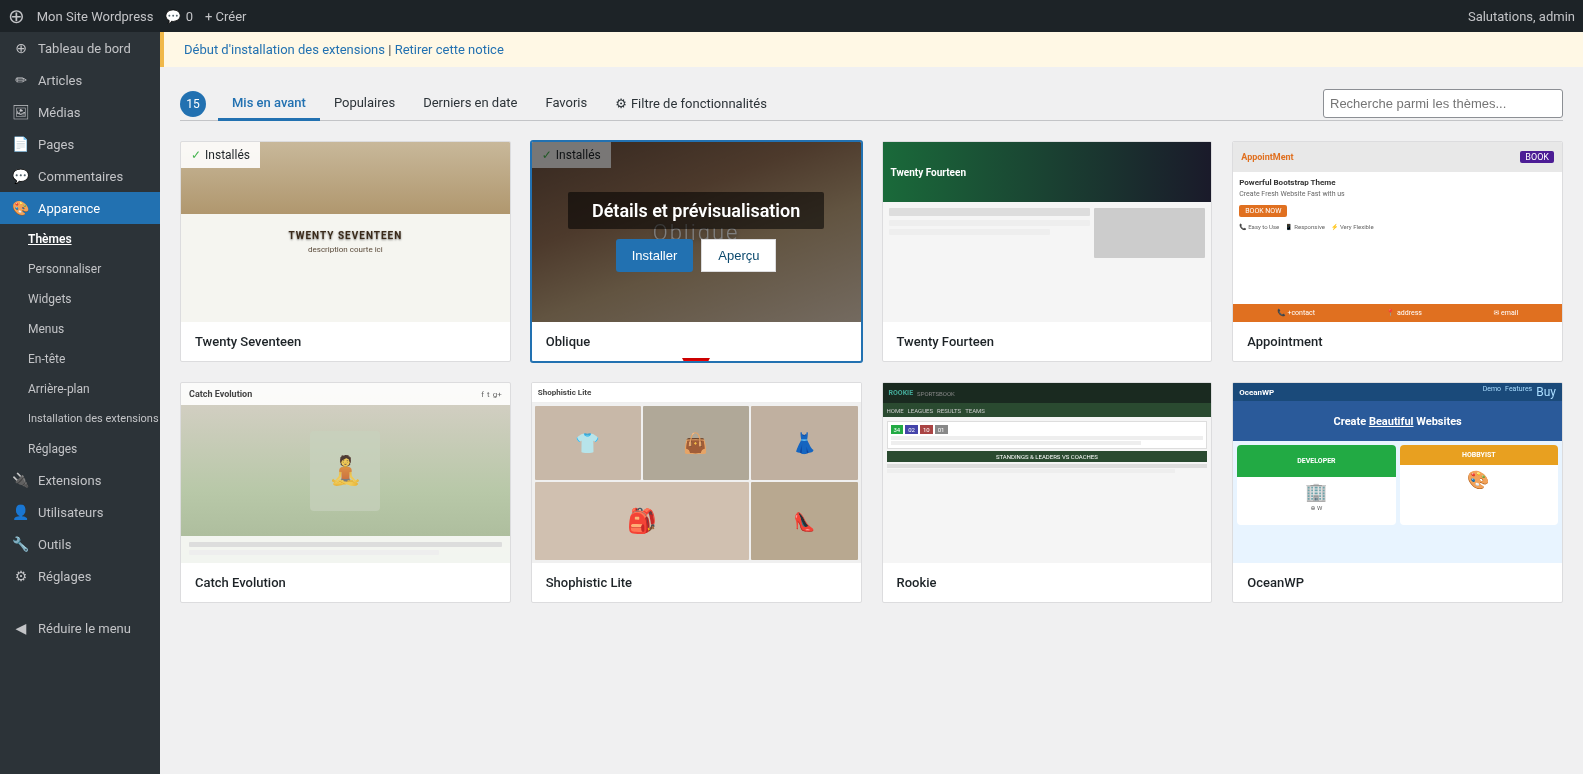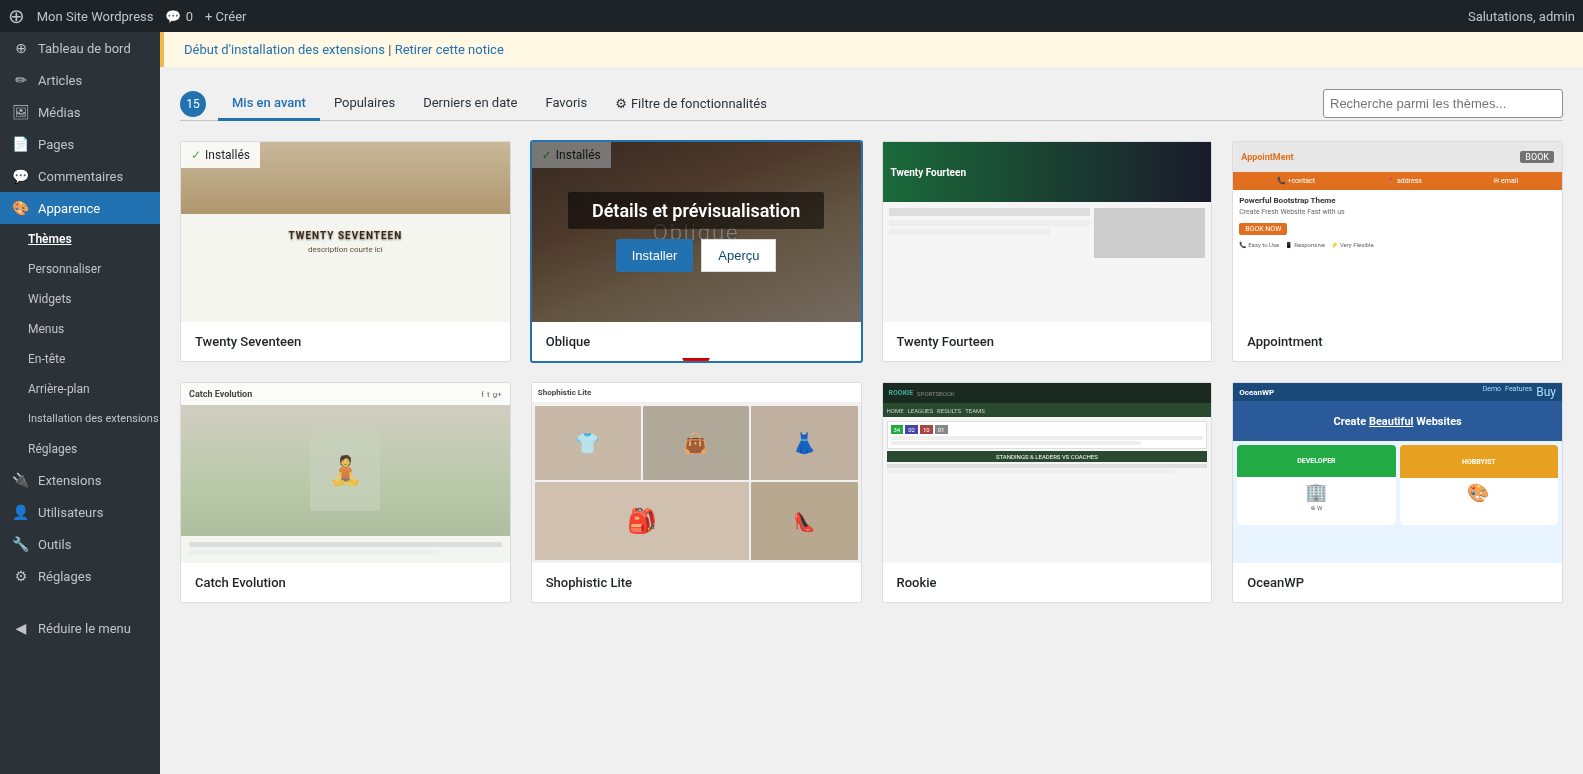--- a/index.html
+++ b/index.html
@@ -266,36 +266,36 @@
             </div>
           </div>
           <div class="theme-name">Twenty Fourteen</div>
         </div>
 
         <div class="theme-card">
           <div class="theme-thumb" style="background:#f8f8f8;">
             <div style="width:100%;height:100%;display:flex;flex-direction:column;overflow:hidden;">
               <div style="background:#e8e8e8;height:30px;display:flex;align-items:center;padding:0 8px;justify-content:space-between;">
                 <span style="font-size:9px;font-weight:700;color:#e07020;">AppointMent</span>
-                <span style="font-size:9px;color:#666;background:#737373;color:#fff;padding:1px 5px;border-radius:2px;">BOOK</span>
-              </div>
-              <div style="background:#e07020;height:18px;display:flex;align-items:center;justify-content:space-around;padding:0 8px;">
-                <span style="font-size:7px;color:#fff;">📞 +contact</span>
-                <span style="font-size:7px;color:#fff;">📍 address</span>
-                <span style="font-size:7px;color:#fff;">✉ email</span>
+                <span style="font-size:9px;color:#666;background:#4c1d95;color:#fff;padding:1px 5px;border-radius:2px;">BOOK</span>
               </div>
               <div style="flex:1;background:#fff;padding:6px;overflow:hidden;">
                 <div style="font-size:8px;font-weight:700;color:#333;margin-bottom:3px;">Powerful Bootstrap Theme</div>
                 <div style="font-size:7px;color:#666;margin-bottom:3px;">Create Fresh Website Fast with us</div>
                 <div style="background:#e07020;color:#fff;font-size:7px;padding:2px 6px;display:inline-block;border-radius:2px;">BOOK NOW</div>
                 <div style="margin-top:6px;display:flex;gap:6px;flex-wrap:wrap;">
                   <div style="font-size:6px;color:#666;">📞 Easy to Use</div>
                   <div style="font-size:6px;color:#666;">📱 Responsive</div>
                   <div style="font-size:6px;color:#666;">⚡ Very Flexible</div>
                 </div>
+              </div>
+              <div style="background:#e07020;height:18px;display:flex;align-items:center;justify-content:space-around;padding:0 8px;">
+                <span style="font-size:7px;color:#fff;">📞 +contact</span>
+                <span style="font-size:7px;color:#fff;">📍 address</span>
+                <span style="font-size:7px;color:#fff;">✉ email</span>
               </div>
             </div>
           </div>
           <div class="theme-name">Appointment</div>
         </div>
 
         <div class="theme-card">
           <div class="theme-thumb thumb-catch-evolution">
             <div style="width:100%;height:100%;background:linear-gradient(to bottom, #d8d0c8 0%, #b8c8a8 60%, #a8b898 100%);display:flex;flex-direction:column;overflow:hidden;">
               <div style="background:rgba(255,255,255,0.9);height:22px;display:flex;align-items:center;padding:0 8px;justify-content:space-between;">
@@ -401,21 +401,21 @@
                 <div style="flex:1;background:#fff;border-radius:4px;overflow:hidden;height:80px;">
                   <div style="background:#2a4;height:32px;display:flex;align-items:center;justify-content:center;">
                     <span style="color:#fff;font-size:7px;font-weight:700;">DEVELOPER</span>
                   </div>
                   <div style="padding:4px;text-align:center;">
                     <div style="font-size:18px;">🏢</div>
                     <div style="font-size:6px;color:#666;margin-top:2px;">⊕ W</div>
                   </div>
                 </div>
                 <div style="flex:1;background:#fff;border-radius:4px;overflow:hidden;height:80px;">
-                  <div style="background:#e8a020;height:33px;display:flex;align-items:center;justify-content:center;">
+                  <div style="background:#e8a020;height:20px;display:flex;align-items:center;justify-content:center;">
                     <span style="color:#fff;font-size:7px;font-weight:700;">HOBBYIST</span>
                   </div>
                   <div style="padding:4px;text-align:center;">
                     <div style="font-size:18px;">🎨</div>
                   </div>
                 </div>
               </div>
             </div>
           </div>
           <div class="theme-name">OceanWP</div>

